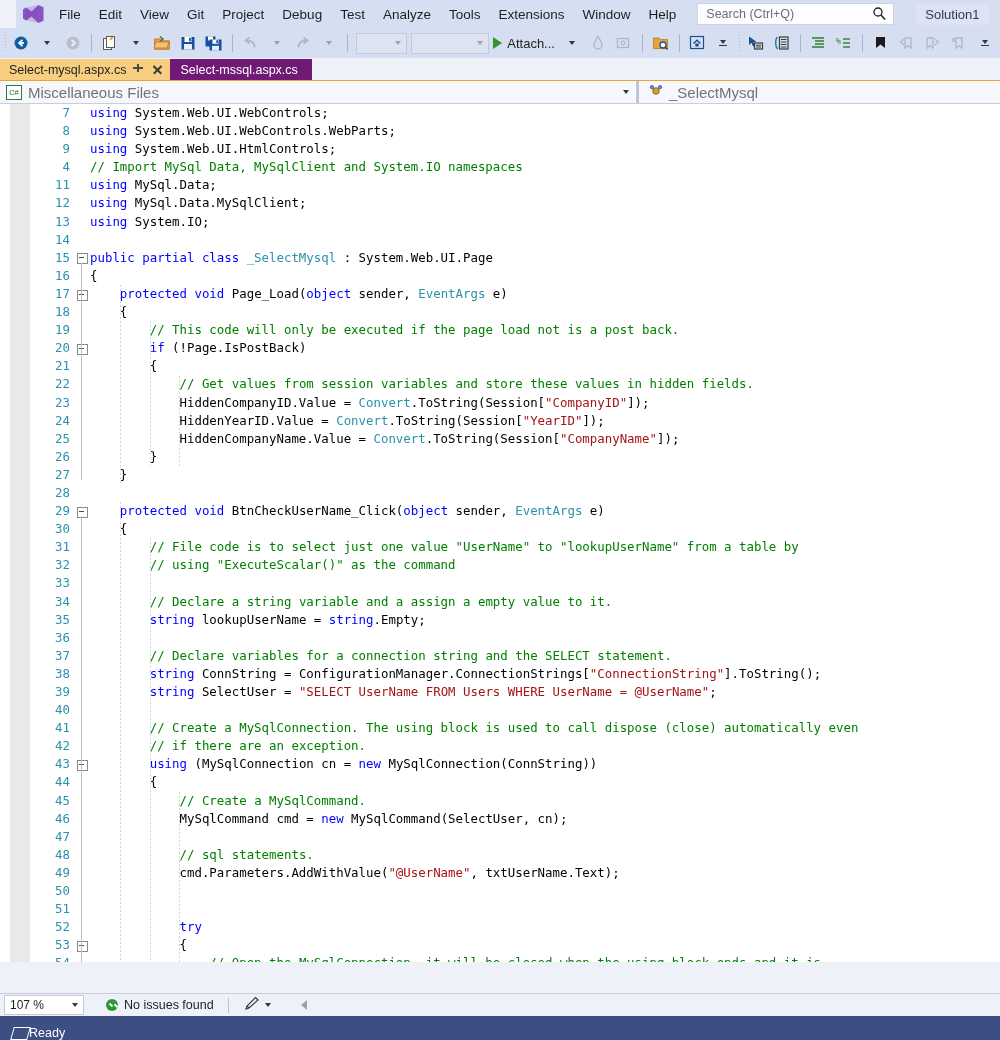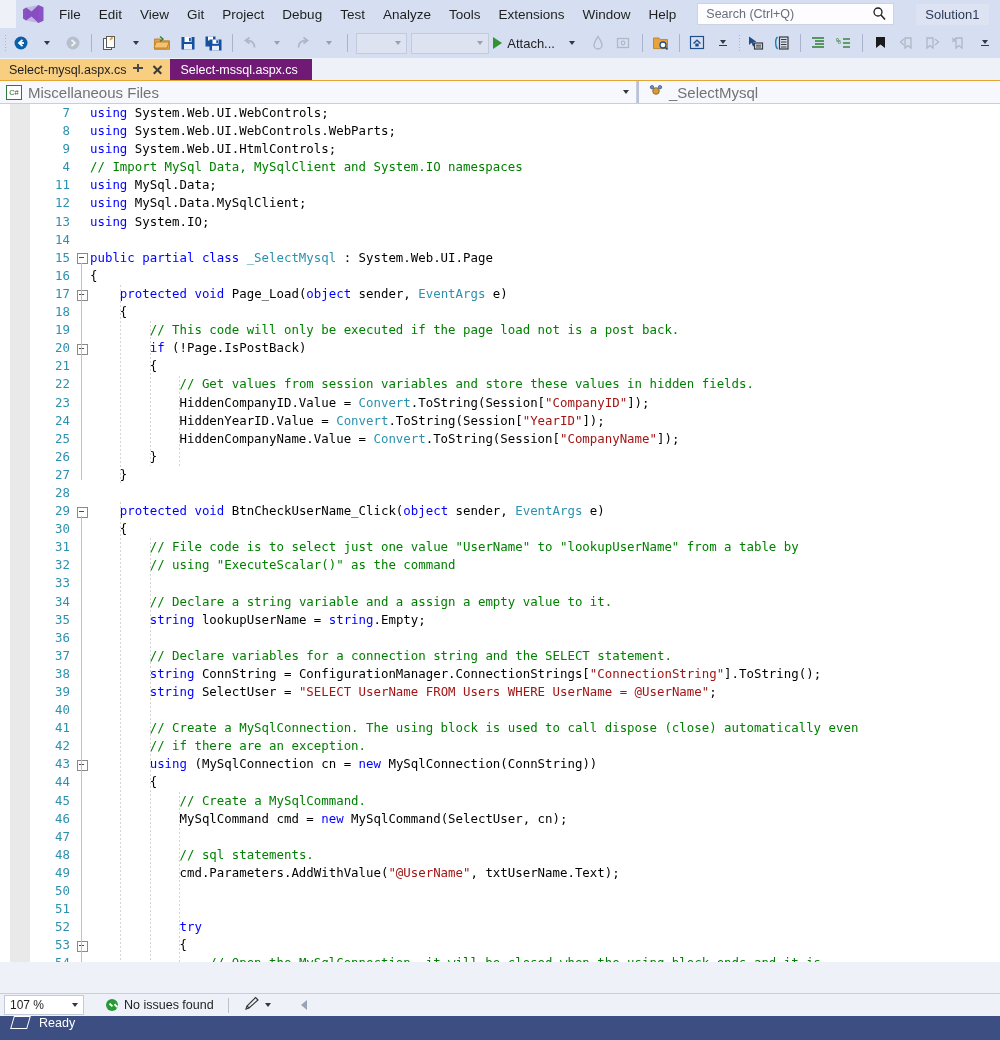--- a/index.html
+++ b/index.html
@@ -113,21 +113,21 @@
      border-top:4px solid #33373f;}
   .issues{display:flex;align-items:center;gap:6px;margin-left:22px;}
   .okdot{width:12px;height:12px;border-radius:50%;background:#2a9a38;position:relative;}
   .okdot:after{content:"";position:absolute;left:3px;top:5px;width:4px;height:2px;background:#fff;
      transform:rotate(45deg);box-shadow:4px -3px 0 0 #fff;}
   .st-txt{font-size:12.5px;color:#1e1e1e;}
   .est-sep{width:1px;height:15px;background:#b9c0d0;margin:0 14px;}
   .leftcaret{width:0;height:0;border-top:5px solid transparent;border-bottom:5px solid transparent;
      border-right:6px solid #9aa3b5;margin-left:30px;}
 
-  .statusbar{height:24px;background:#3c4e82;display:flex;align-items:flex-start;flex:0 0 auto;gap:10px;
+  .statusbar{height:24px;background:#3c4e82;display:flex;align-items:flex-end;flex:0 0 auto;gap:0;
      padding-left:12px;}
   .statusbar .ready{font-size:12.5px;color:#ffffff;}
   .skew{width:15px;height:11px;border:1.6px solid #ffffff;transform:skewX(-16deg);}
 </style>
 </head>
 <body>
 
 <div class="app">
 
   <div class="menubar">

